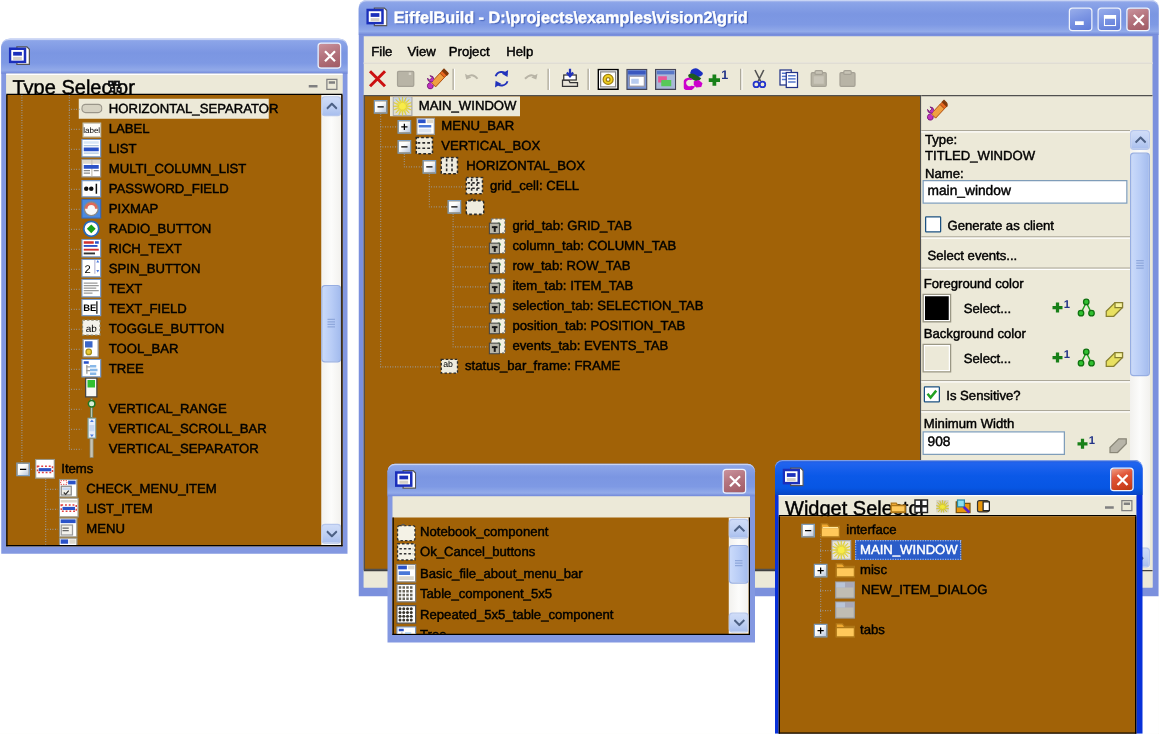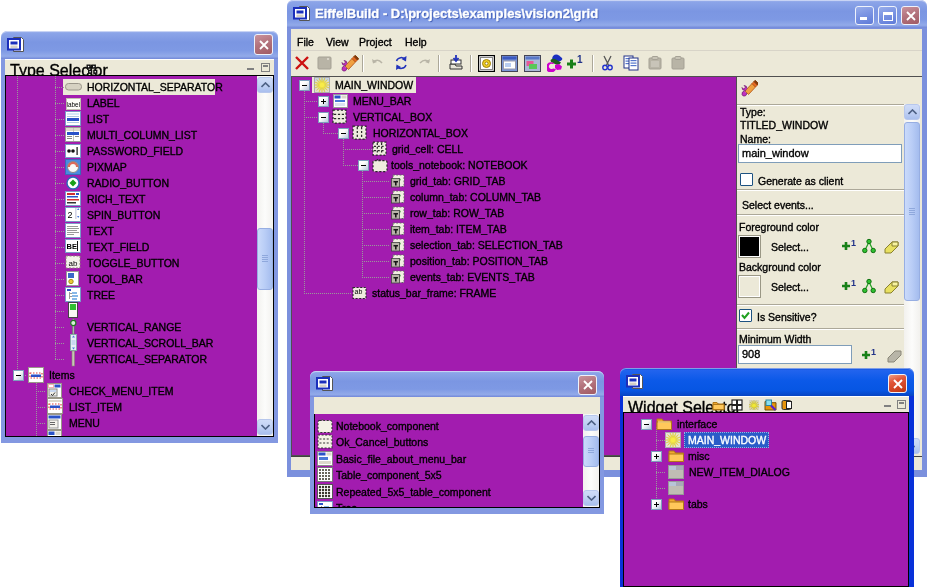--- a/index.html
+++ b/index.html
@@ -15,21 +15,21 @@
 .xbtn-in{background:linear-gradient(160deg,#ca939d 0%,#b4747e 45%,#a05a64 100%)}
 .xbtn-ac{background:linear-gradient(160deg,#f0a086 0%,#e1563a 35%,#cc3f1d 80%,#b33a10 100%)}
 .xbtn svg{display:block}
 .bluebtn{background:linear-gradient(160deg,#99aeea 0%,#7e97e4 40%,#5f7bd8 100%)}
 .body{position:absolute;background:#ece9d8}
 .ph{position:absolute;left:0;right:0;height:17px;background:#ece9d8;border-top:1px solid #fff;border-bottom:1px solid #000;}
 .ph .pt{position:absolute;left:5px;top:2px;font-size:16px}
 .phmin{position:absolute;width:7px;height:3px;border:1px solid #808080;border-width:0 0 2px 0;top:7px}
 .phmax{position:absolute;width:9px;height:9px;border:1px solid #808080;top:3px}
 .phmax:after{content:"";position:absolute;left:1px;top:1px;right:1px;height:1.5px;background:#808080}
-.white{background:#a21caf;position:absolute;border:1px solid #000}
+.white{background:#a16207;position:absolute;border:1px solid #000}
 .t{position:absolute;font-size:10.5px;line-height:13px;white-space:pre}
 .r{position:absolute;height:16px;line-height:16px;white-space:pre;font-size:10.5px}
 .ic{position:absolute}
 
 .sbtrack{position:absolute;background:linear-gradient(90deg,#f2f1ee 0%,#fcfcfb 50%,#f2f1ee 100%)}
 .sbbtn{position:absolute;width:16px;height:16px;border-radius:3px;border:1px solid #b7c7ec;
  background:linear-gradient(180deg,#cfdcf8 0%,#c3d3f4 45%,#a9bfee 100%);display:flex;align-items:center;justify-content:center}
 .sbthumb{position:absolute;width:16px;border-radius:3px;border:1px solid #97aee2;
  background:linear-gradient(90deg,#cadafa 0%,#b9cdf6 50%,#a4bcee 100%)}
 .ridge{position:absolute;left:4px;right:4px;top:50%;margin-top:-4px}
@@ -226,21 +226,20 @@
         </svg>
       <div class="r" style="left:100px;top:64px">grid_cell: CELL</div>
       <div class="hdot" style="left:51px;top:88px;width:15px"></div>
       <div class="exp" style="left:66px;top:83px">
           <i></i>
         </div>
       <svg class="ic" style="left:80px;top:80px" width="17" height="16">
           <rect x="1" y="3.5" width="14" height="11" rx="1.5" fill="#efecdf" stroke="#2a2a2a" stroke-width="1.25" stroke-dasharray="2.2 1.7"></rect>
           <path d="M4.5 3.5 q2 -2.6 4 0" fill="none" stroke="#2a2a2a" stroke-width="1.1" stroke-dasharray="2 1.5"></path>
         </svg>
-      <div class="r" style="left:99px;top:80px">tools_notebook: NOTEBOOK</div>
       <div class="hdot" style="left:70px;top:104px;width:28px"></div>
       <svg class="ic" style="left:98px;top:97px" width="16" height="15">
           <rect x="3" y="1" width="11" height="11.5" fill="#f2efe2" stroke="#666" stroke-dasharray="1.8 1.5"></rect>
           <circle cx="9" cy="5.5" r="1.6" fill="#3a8a3a"></circle>
           <rect x="1.5" y="4.5" width="8" height="8.5" fill="#b8b5a8" stroke="#444" stroke-width="0.8"></rect>
           <rect x="3.5" y="7" width="4.5" height="1.5" fill="#181818"></rect>
           <rect x="5" y="7" width="1.6" height="4.5" fill="#181818"></rect>
         </svg>
       <div class="r" style="left:118px;top:96px">grid_tab: GRID_TAB</div>
       <div class="hdot" style="left:70px;top:120px;width:28px"></div>

